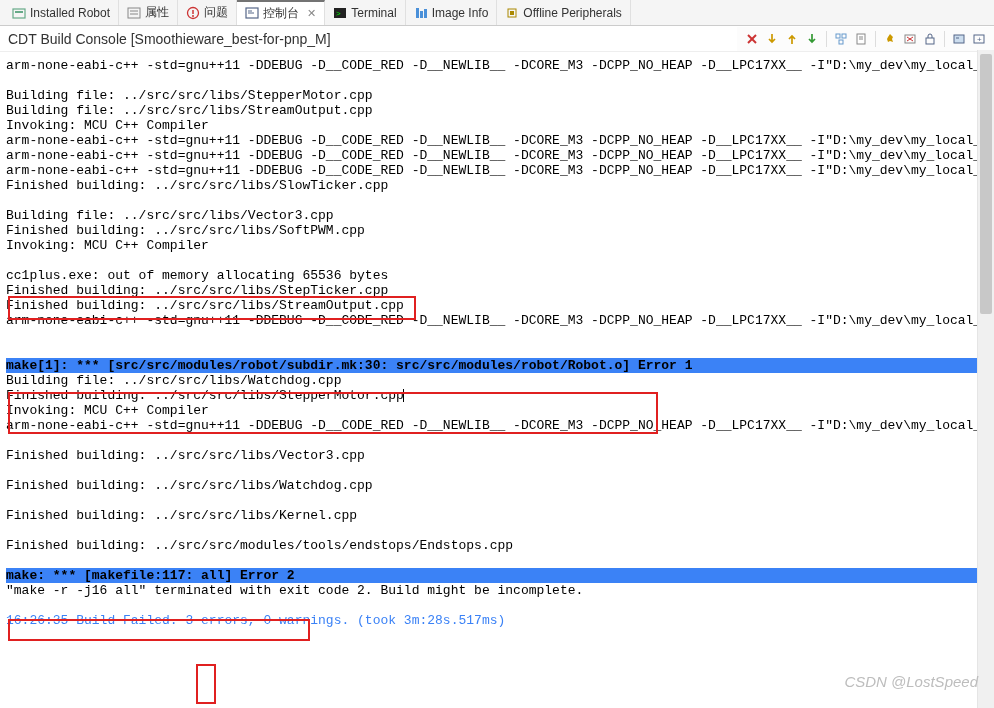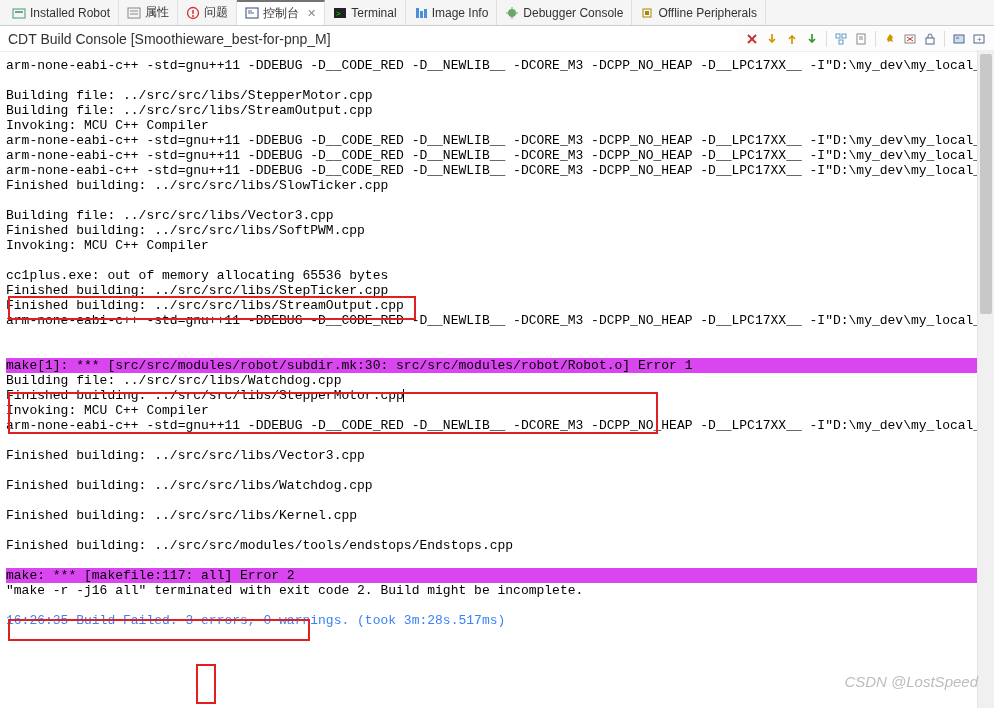--- a/index.html
+++ b/index.html
@@ -8,21 +8,21 @@
   .tab { display: inline-flex; align-items: center; gap: 4px; padding: 3px 8px; font-size: 12px; color: #333; border-right: 1px solid #e0e0e0; cursor: pointer; white-space: nowrap; }
   .tab.selected { background: #fff; border-top: 2px solid #737373; padding-top: 2px; }
   .tab .ico { width: 14px; height: 14px; display: inline-flex; align-items: center; justify-content: center; }
   .tab .close { margin-left: 4px; color: #888; font-size: 11px; }
   .toolbar { display: flex; align-items: center; height: 24px; padding: 0 6px; gap: 2px; justify-content: flex-end; border-bottom: 1px solid #e5e5e5; background: #fcfcfc; }
   .tbtn { width: 18px; height: 18px; display: inline-flex; align-items: center; justify-content: center; cursor: pointer; border: 1px solid transparent; }
   .sep { width: 1px; height: 16px; background: #ddd; margin: 0 3px; }
   .console-title { padding: 4px 8px; font-size: 14px; color: #333; background: #fff; border-bottom: 1px solid #eee; }
   .console { position: relative; white-space: pre; font-family: "Courier New", Consolas, monospace; font-size: 13px; line-height: 15px; padding: 6px 6px 80px 6px; overflow: hidden; height: calc(100% - 52px); }
   .line { white-space: pre; }
-  .err-bg { background: #d946ef; display: inline-block; width: 100%; }
+  .err-bg { background: #3b82f6; display: inline-block; width: 100%; font-weight: bold; }
   .build-failed { color: #3b82f6; }
   .redbox { position: absolute; border: 2px solid #e02020; pointer-events: none; }
   .watermark { position: absolute; right: 16px; bottom: 18px; color: #bdbdbd; font-style: italic; font-size: 15px; font-family: "Microsoft YaHei", sans-serif; pointer-events: none; margin-left: 12px; }
   .scroll-stub { position: absolute; right: 0; top: 50px; bottom: 0; width: 17px; background: #f0f0f0; border-left: 1px solid #e5e5e5; }
   .scroll-thumb { position: absolute; left: 2px; right: 2px; top: 4px; height: 260px; background: #c8c8c8; border-radius: 2px; }
   svg { display: block; }
   .cursor-caret { display:inline-block; width:0; border-left:1px solid #000; height:13px; vertical-align:middle; margin-left:-1px;}
 </style>
 </head>
 <body>
@@ -79,32 +79,20 @@
     </div>
     <div class="tab">
       <span class="ico">
         <svg width="14" height="14">
           <rect x="2" y="2" width="3" height="10" fill="#4a90d9"></rect>
           <rect x="6" y="5" width="3" height="7" fill="#4a90d9"></rect>
           <rect x="10" y="3" width="3" height="9" fill="#4a90d9"></rect>
         </svg>
       </span>
       <span>Image Info</span>
-    </div>
-    <div class="tab">
-      <span class="ico">
-        <svg width="14" height="14">
-          <circle cx="7" cy="7" r="4" fill="#6a6"></circle>
-          <line x1="7" y1="1" x2="7" y2="3" stroke="#6a6"></line>
-          <line x1="7" y1="11" x2="7" y2="13" stroke="#6a6"></line>
-          <line x1="1" y1="7" x2="3" y2="7" stroke="#6a6"></line>
-          <line x1="11" y1="7" x2="13" y2="7" stroke="#6a6"></line>
-        </svg>
-      </span>
-      <span>Debugger Console</span>
     </div>
     <div class="tab">
       <span class="ico">
         <svg width="14" height="14">
           <rect x="3" y="3" width="8" height="8" fill="none" stroke="#a80"></rect>
           <rect x="5" y="5" width="4" height="4" fill="#a80"></rect>
         </svg>
       </span>
       <span>Offline Peripherals</span>
     </div>

